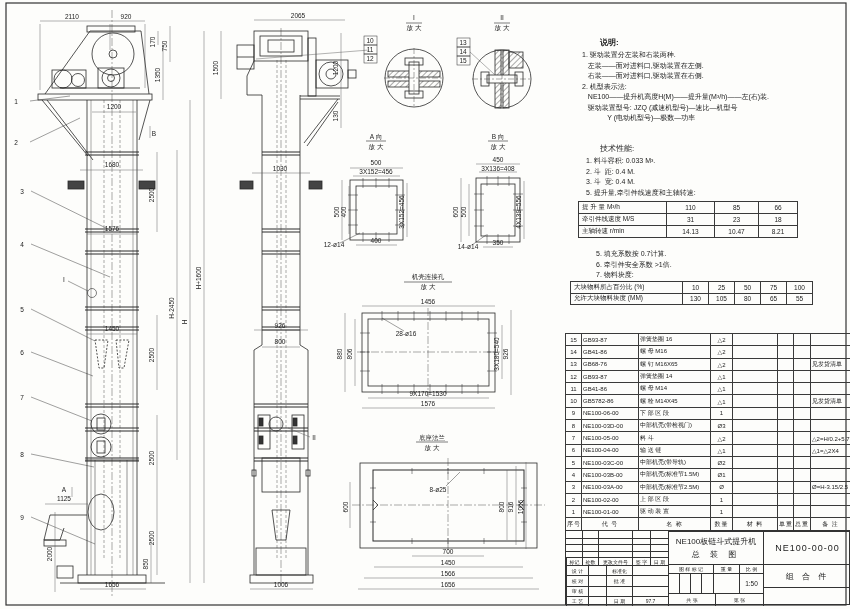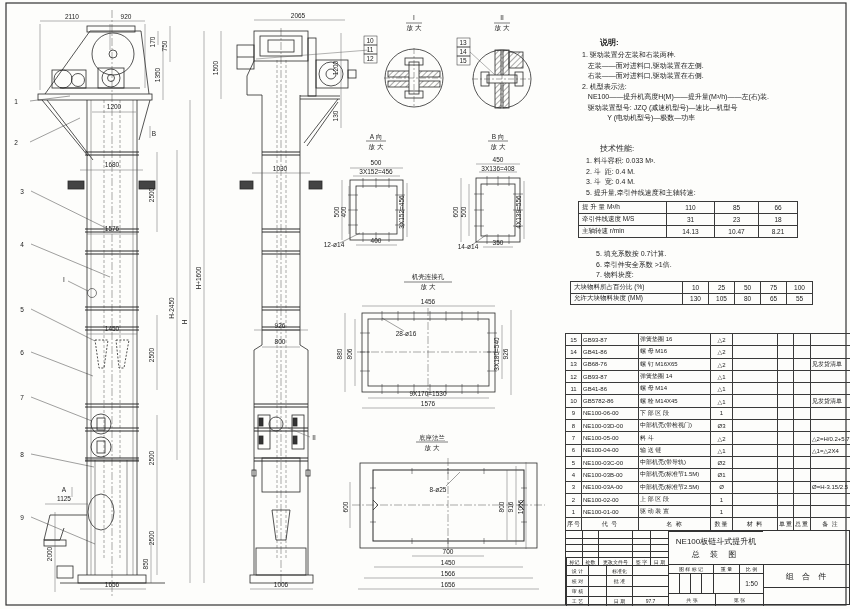--- a/index.html
+++ b/index.html
@@ -617,17 +617,18 @@
   <div class="tbc" style="left:173px;top:33px;width:24px;height:9px;">比 例</div>
   <div class="tbc" style="left:102px;top:42px;width:11px;height:20px;"></div>
   <div class="tbc" style="left:113px;top:42px;width:11px;height:20px;"></div>
   <div class="tbc" style="left:124px;top:42px;width:11px;height:20px;"></div>
   <div class="tbc" style="left:135px;top:42px;width:12px;height:20px;"></div>
   <div class="tbc" style="left:147px;top:42px;width:26px;height:20px;"></div>
   <div class="tbc" style="left:173px;top:42px;width:24px;height:20px;font-size:6.5px;">1:50</div>
   <div class="tbc" style="left:102px;top:62px;width:47px;height:13px;">共    张</div>
   <div class="tbc" style="left:149px;top:62px;width:48px;height:13px;">第    张</div>
 
+  <div class="tbc" style="left:197px;top:0;width:88px;height:33px;font-size:9px;letter-spacing:1px;">NE100-00-00</div>
   <div class="tbc" style="left:197px;top:33px;width:88px;height:23px;font-size:8px;letter-spacing:3px;">组  合  件</div>
   <div class="tbc" style="left:197px;top:56px;width:88px;height:19px;"></div>
 </div>
 
 </div>
 
 </body></html>

